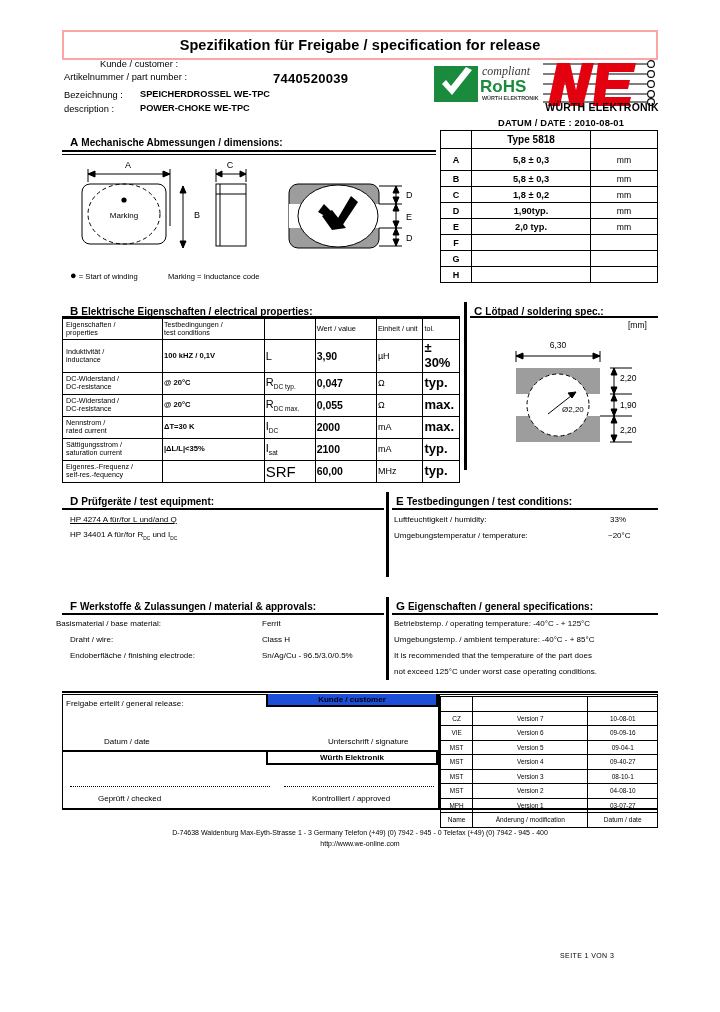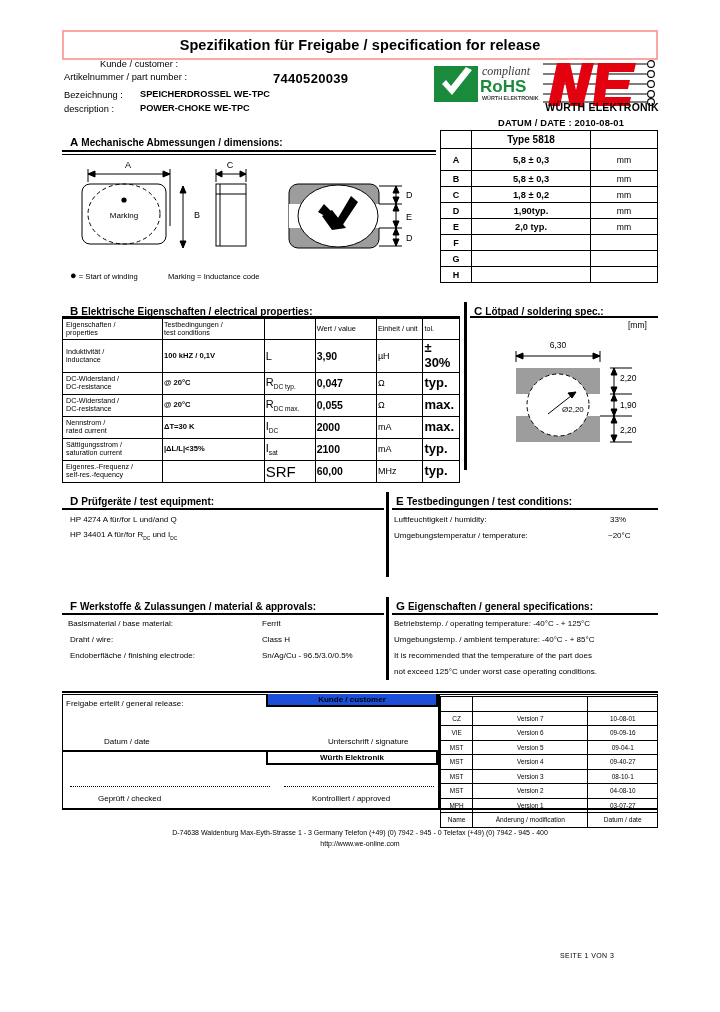--- a/index.html
+++ b/index.html
@@ -371,38 +371,38 @@
       <text x="120" y="45" font-size="8.5" font-family="Liberation Sans, sans-serif">2,20</text>
       <text x="120" y="72" font-size="8.5" font-family="Liberation Sans, sans-serif">1,90</text>
       <text x="120" y="97" font-size="8.5" font-family="Liberation Sans, sans-serif">2,20</text>
     </svg>
   </div>
 
   <div class="blk sec" style="left:70px;top:495px;">
     <span class="letter">D</span><span>Prüfgeräte  /  test equipment:</span>
   </div>
   <div class="rule" style="left:62px;top:508px;width:322px;height:2px;"></div>
-  <div class="blk body-txt" style="left:70px;top:515px;">HP 4274 A  für/for L und/and Q</div>
+  <div class="blk body-txt" style="left:70px;top:515px;text-decoration:underline;">HP 4274 A  für/for L und/and Q</div>
   <div class="blk body-txt" style="left:70px;top:530px;">HP 34401 A für/for R<sub>DC</sub> und I<sub>DC</sub></div>
 
   <div class="sep-v" style="left:386px;top:492px;height:85px;"></div>
   <div class="blk sec" style="left:396px;top:495px;">
     <span class="letter">E</span><span>Testbedingungen / test conditions:</span>
   </div>
   <div class="rule" style="left:392px;top:508px;width:266px;height:2px;"></div>
   <div class="blk body-txt" style="left:394px;top:515px;">Luftfeuchtigkeit / humidity:</div>
   <div class="blk body-txt" style="left:610px;top:515px;">33%</div>
   <div class="blk body-txt" style="left:394px;top:531px;">Umgebungstemperatur / temperature:</div>
   <div class="blk body-txt" style="left:608px;top:531px;">~20°C</div>
 
   <div class="blk sec" style="left:70px;top:600px;">
     <span class="letter">F</span><span>Werkstoffe &amp; Zulassungen / material &amp; approvals:</span>
   </div>
   <div class="rule" style="left:62px;top:613px;width:322px;height:2px;"></div>
-  <div class="blk body-txt" style="left:68px;top:619px;">Basismaterial / base material:</div>
+  <div class="blk body-txt" style="left:56px;top:619px;">Basismaterial / base material:</div>
   <div class="blk body-txt" style="left:262px;top:619px;">Ferrit</div>
   <div class="blk body-txt" style="left:70px;top:635px;">Draht / wire:</div>
   <div class="blk body-txt" style="left:262px;top:635px;">Class H</div>
   <div class="blk body-txt" style="left:70px;top:651px;">Endoberfläche / finishing electrode:</div>
   <div class="blk body-txt" style="left:262px;top:651px;">Sn/Ag/Cu - 96.5/3.0/0.5%</div>
 
   <div class="sep-v" style="left:386px;top:597px;height:83px;"></div>
   <div class="blk sec" style="left:396px;top:600px;">
     <span class="letter">G</span><span>Eigenschaften / general specifications:</span>
   </div>

